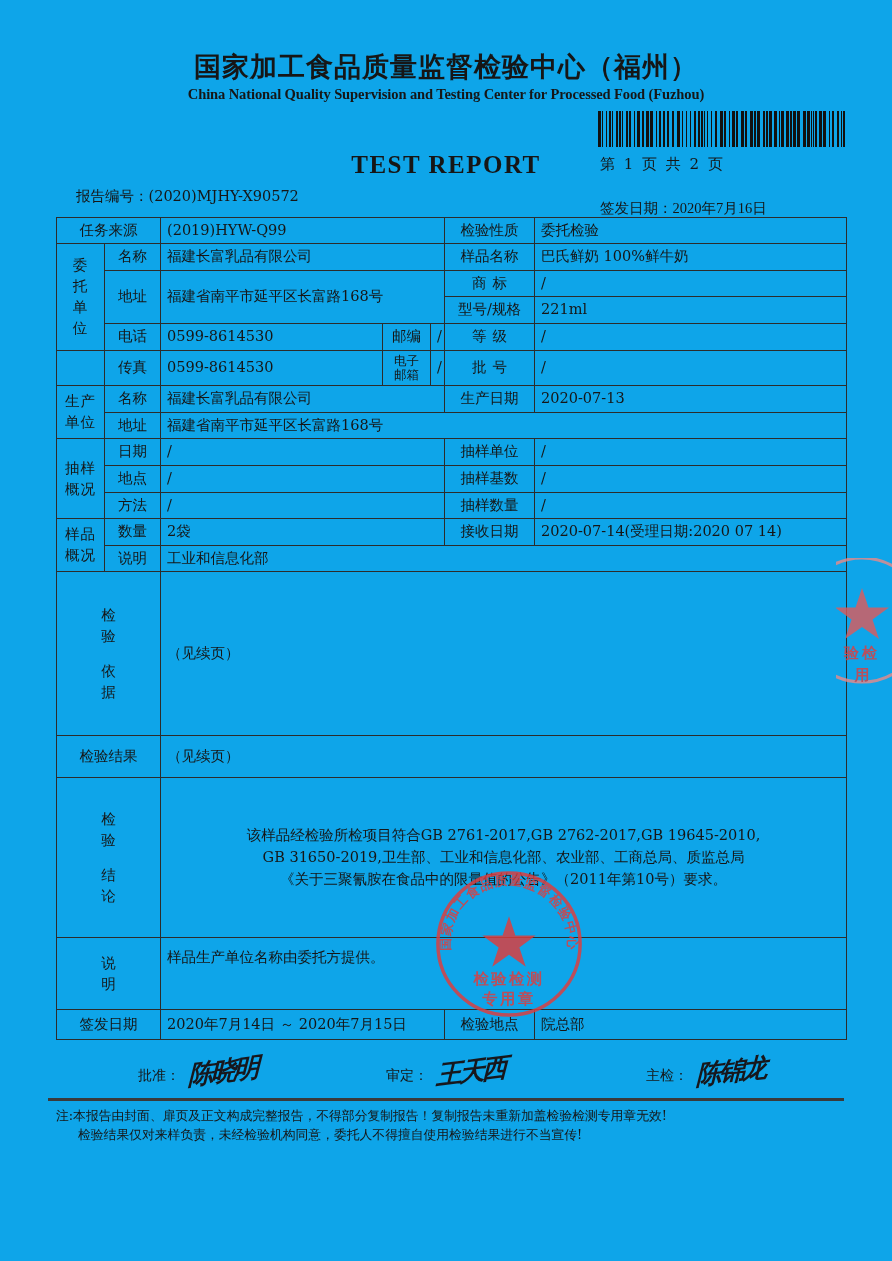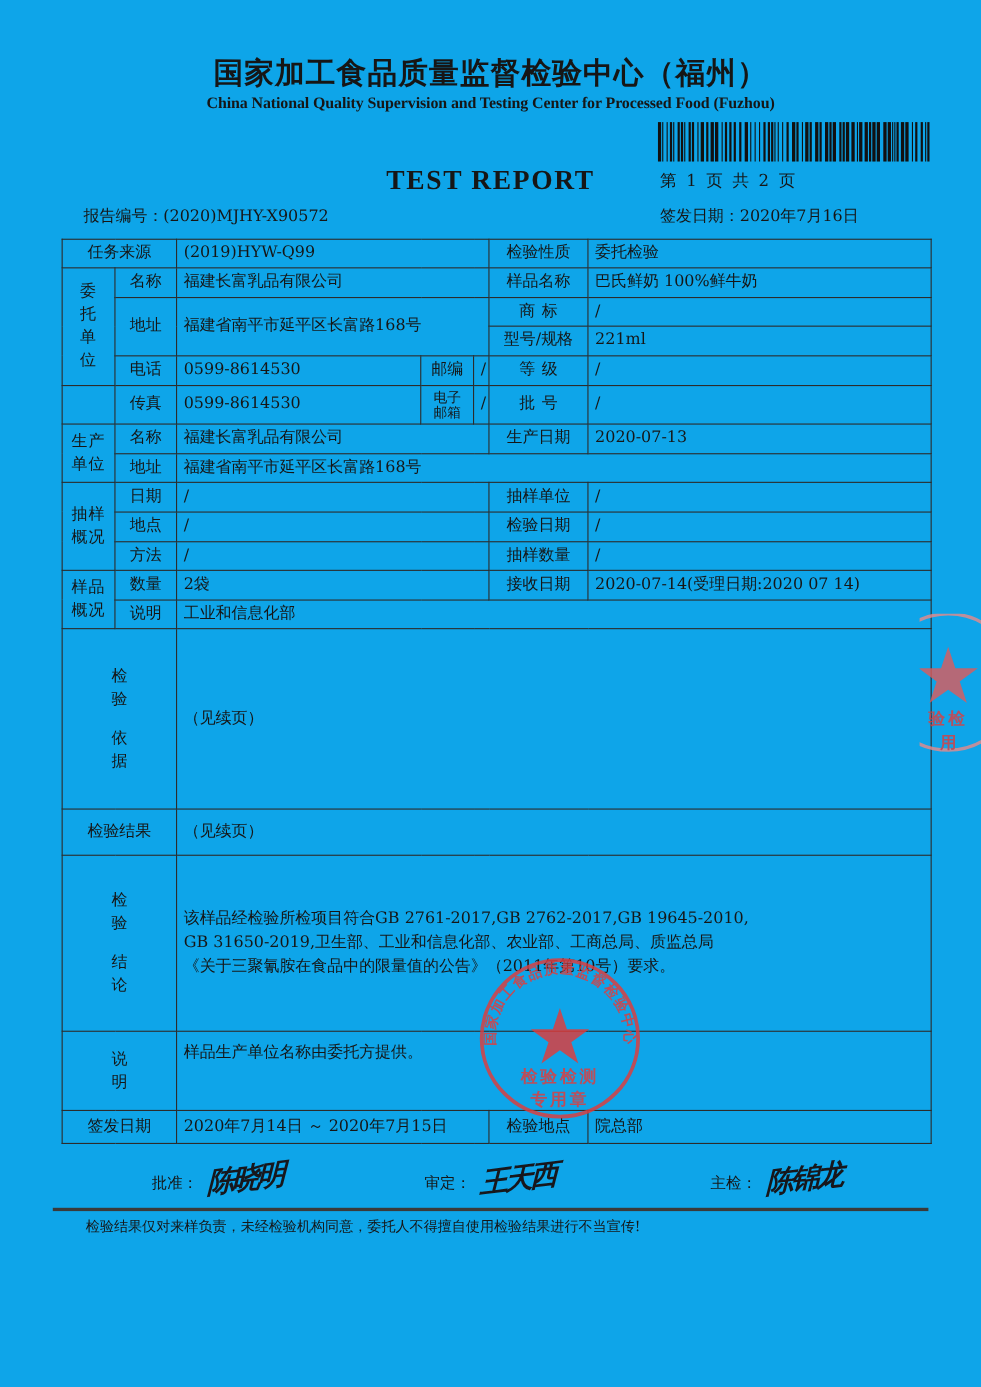--- a/index.html
+++ b/index.html
@@ -86,21 +86,21 @@
   }
 
   .meta-row {
     position: relative;
     height: 26px;
     margin-top: 2px;
     font-size: 14.5px;
     font-family: "DejaVu Serif", serif;
   }
   .meta-left { position: absolute; left: 76px; top: 0; }
-  .meta-right { position: absolute; left: 600px; top: 0; }
+  .meta-right { position: absolute; left: 600px; top: 12px; font-family: Liberation Serif, serif; }
 
   
   .tbl-wrap { position: relative; margin: 4px 46px 0 56px; }
   table.main {
     width: 790px;
     border-collapse: collapse;
     table-layout: fixed;
     font-size: 14.5px;
     font-family: "DejaVu Serif", serif;
   }
@@ -125,20 +125,21 @@
     letter-spacing: 1px;
   }
   td.vert span {
     display: block;
     line-height: 1.45;
   }
   td.val { text-align: left; }
   td.big {
     vertical-align: top;
     padding-top: 14px;
+    text-align: center;
   }
 
   .concl-text { line-height: 1.5; }
 
   
   .sig-row {
     position: relative;
     height: 52px;
     margin: 6px 56px 0 56px;
   }
@@ -441,21 +442,21 @@
         <span>概况</span>
       </td>
       <td class="lbl">日期</td>
       <td class="val" colspan="3">/</td>
       <td class="lbl">抽样单位</td>
       <td class="val">/</td>
     </tr>
     <tr>
       <td class="lbl">地点</td>
       <td class="val" colspan="3">/</td>
-      <td class="lbl">检验日期</td>
+      <td class="lbl">抽样基数</td>
       <td class="val">/</td>
     </tr>
     <tr>
       <td class="lbl">方法</td>
       <td class="val" colspan="3">/</td>
       <td class="lbl">抽样数量</td>
       <td class="val">/</td>
     </tr>
 
     <tr>
@@ -537,20 +538,21 @@
     <div class="sig-item sig-b">
       <span>审定：</span><span class="sig-mark">王天西</span>
     </div>
     <div class="sig-item sig-c">
       <span>主检：</span><span class="sig-mark">陈锦龙</span>
     </div>
   </div>
 
   <div class="footer-rule"></div>
   <div class="footer-note">
+    <span>注:本报告由封面、扉页及正文构成完整报告，不得部分复制报告！复制报告未重新加盖检验检测专用章无效!</span>
     <span class="l2">检验结果仅对来样负责，未经检验机构同意，委托人不得擅自使用检验结果进行不当宣传!</span>
   </div>
 
   <svg class="stamp-round" viewBox="0 0 160 160">
     <defs>
       <path id="arcTop" d="M 20,80 A 60,60 0 0 1 140,80"></path>
     </defs>
     <circle cx="80" cy="80" r="72" fill="none" stroke="#e23b3b" stroke-width="3.5"></circle>
     <text class="stamp-txt" font-size="13" letter-spacing="1.4">
       <textPath href="#arcTop" startOffset="50%" text-anchor="middle">国家加工食品质量监督检验中心</textPath>

